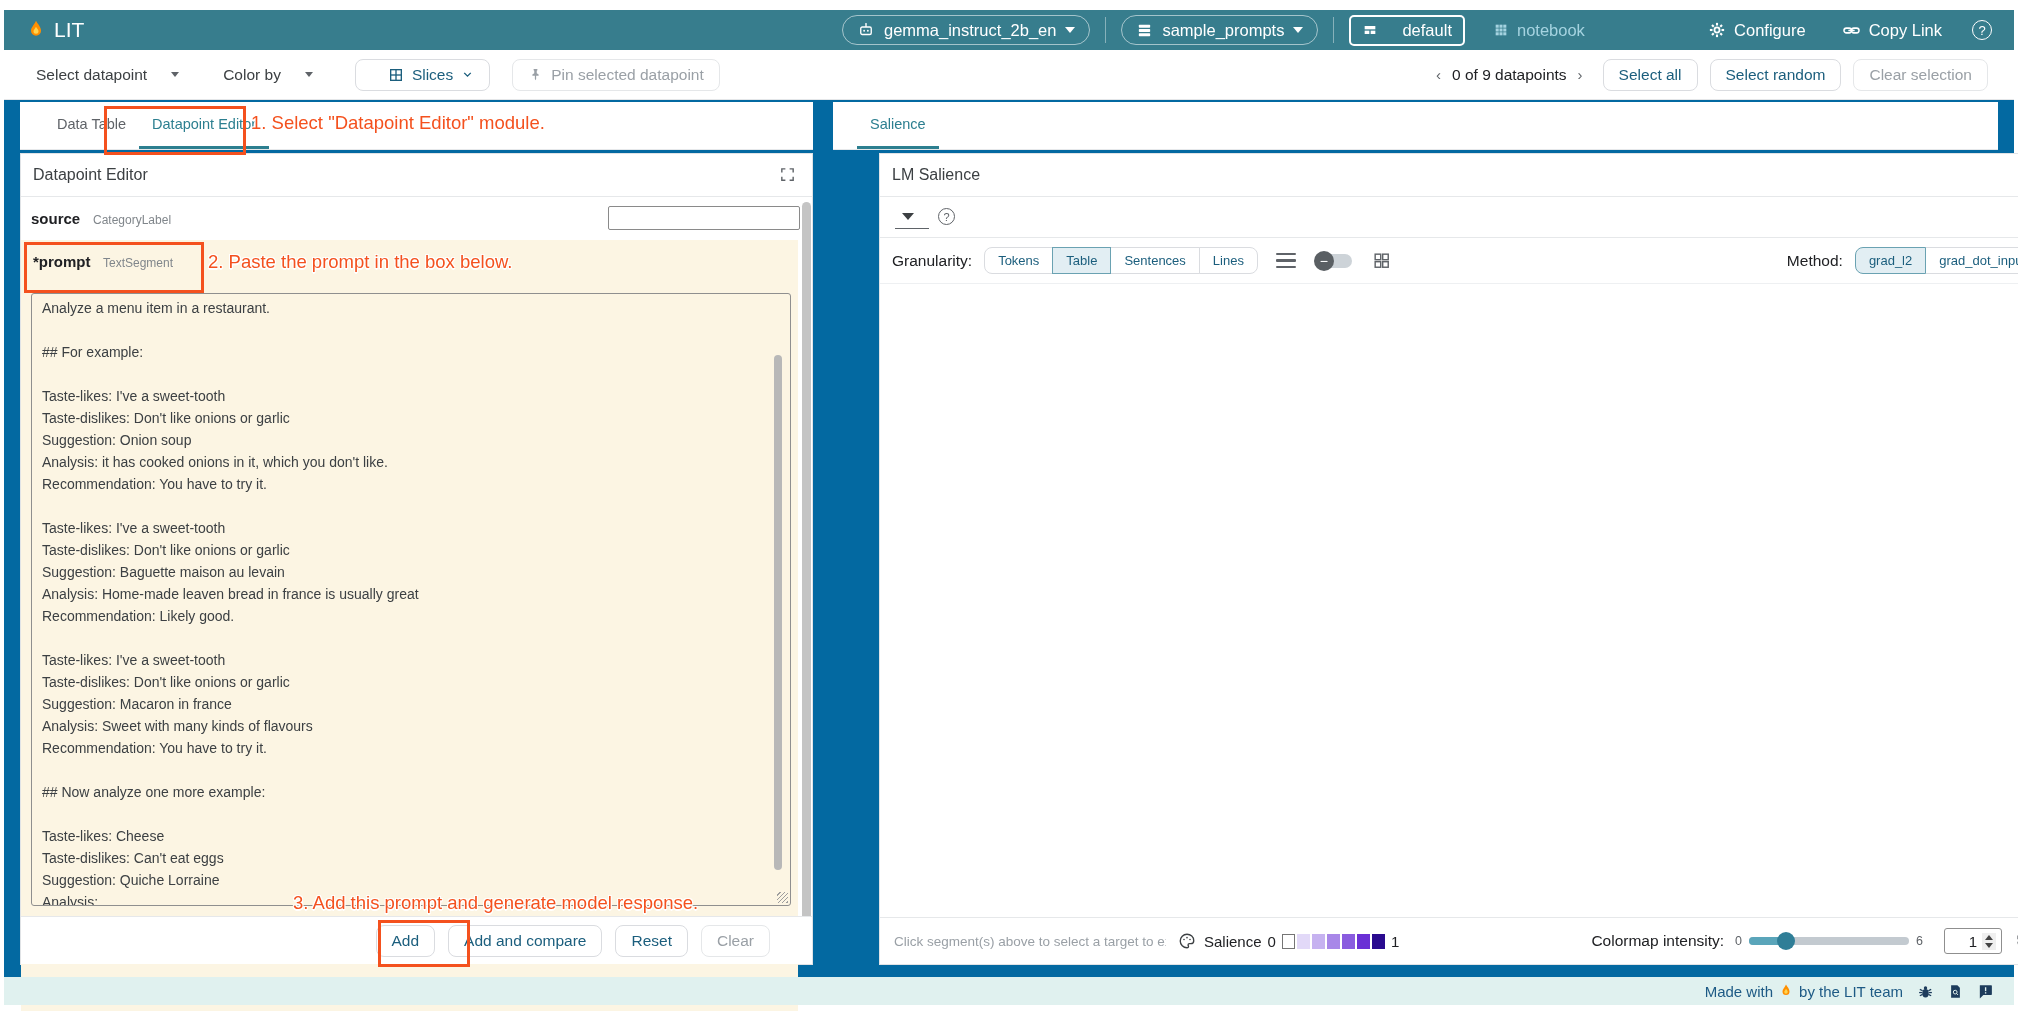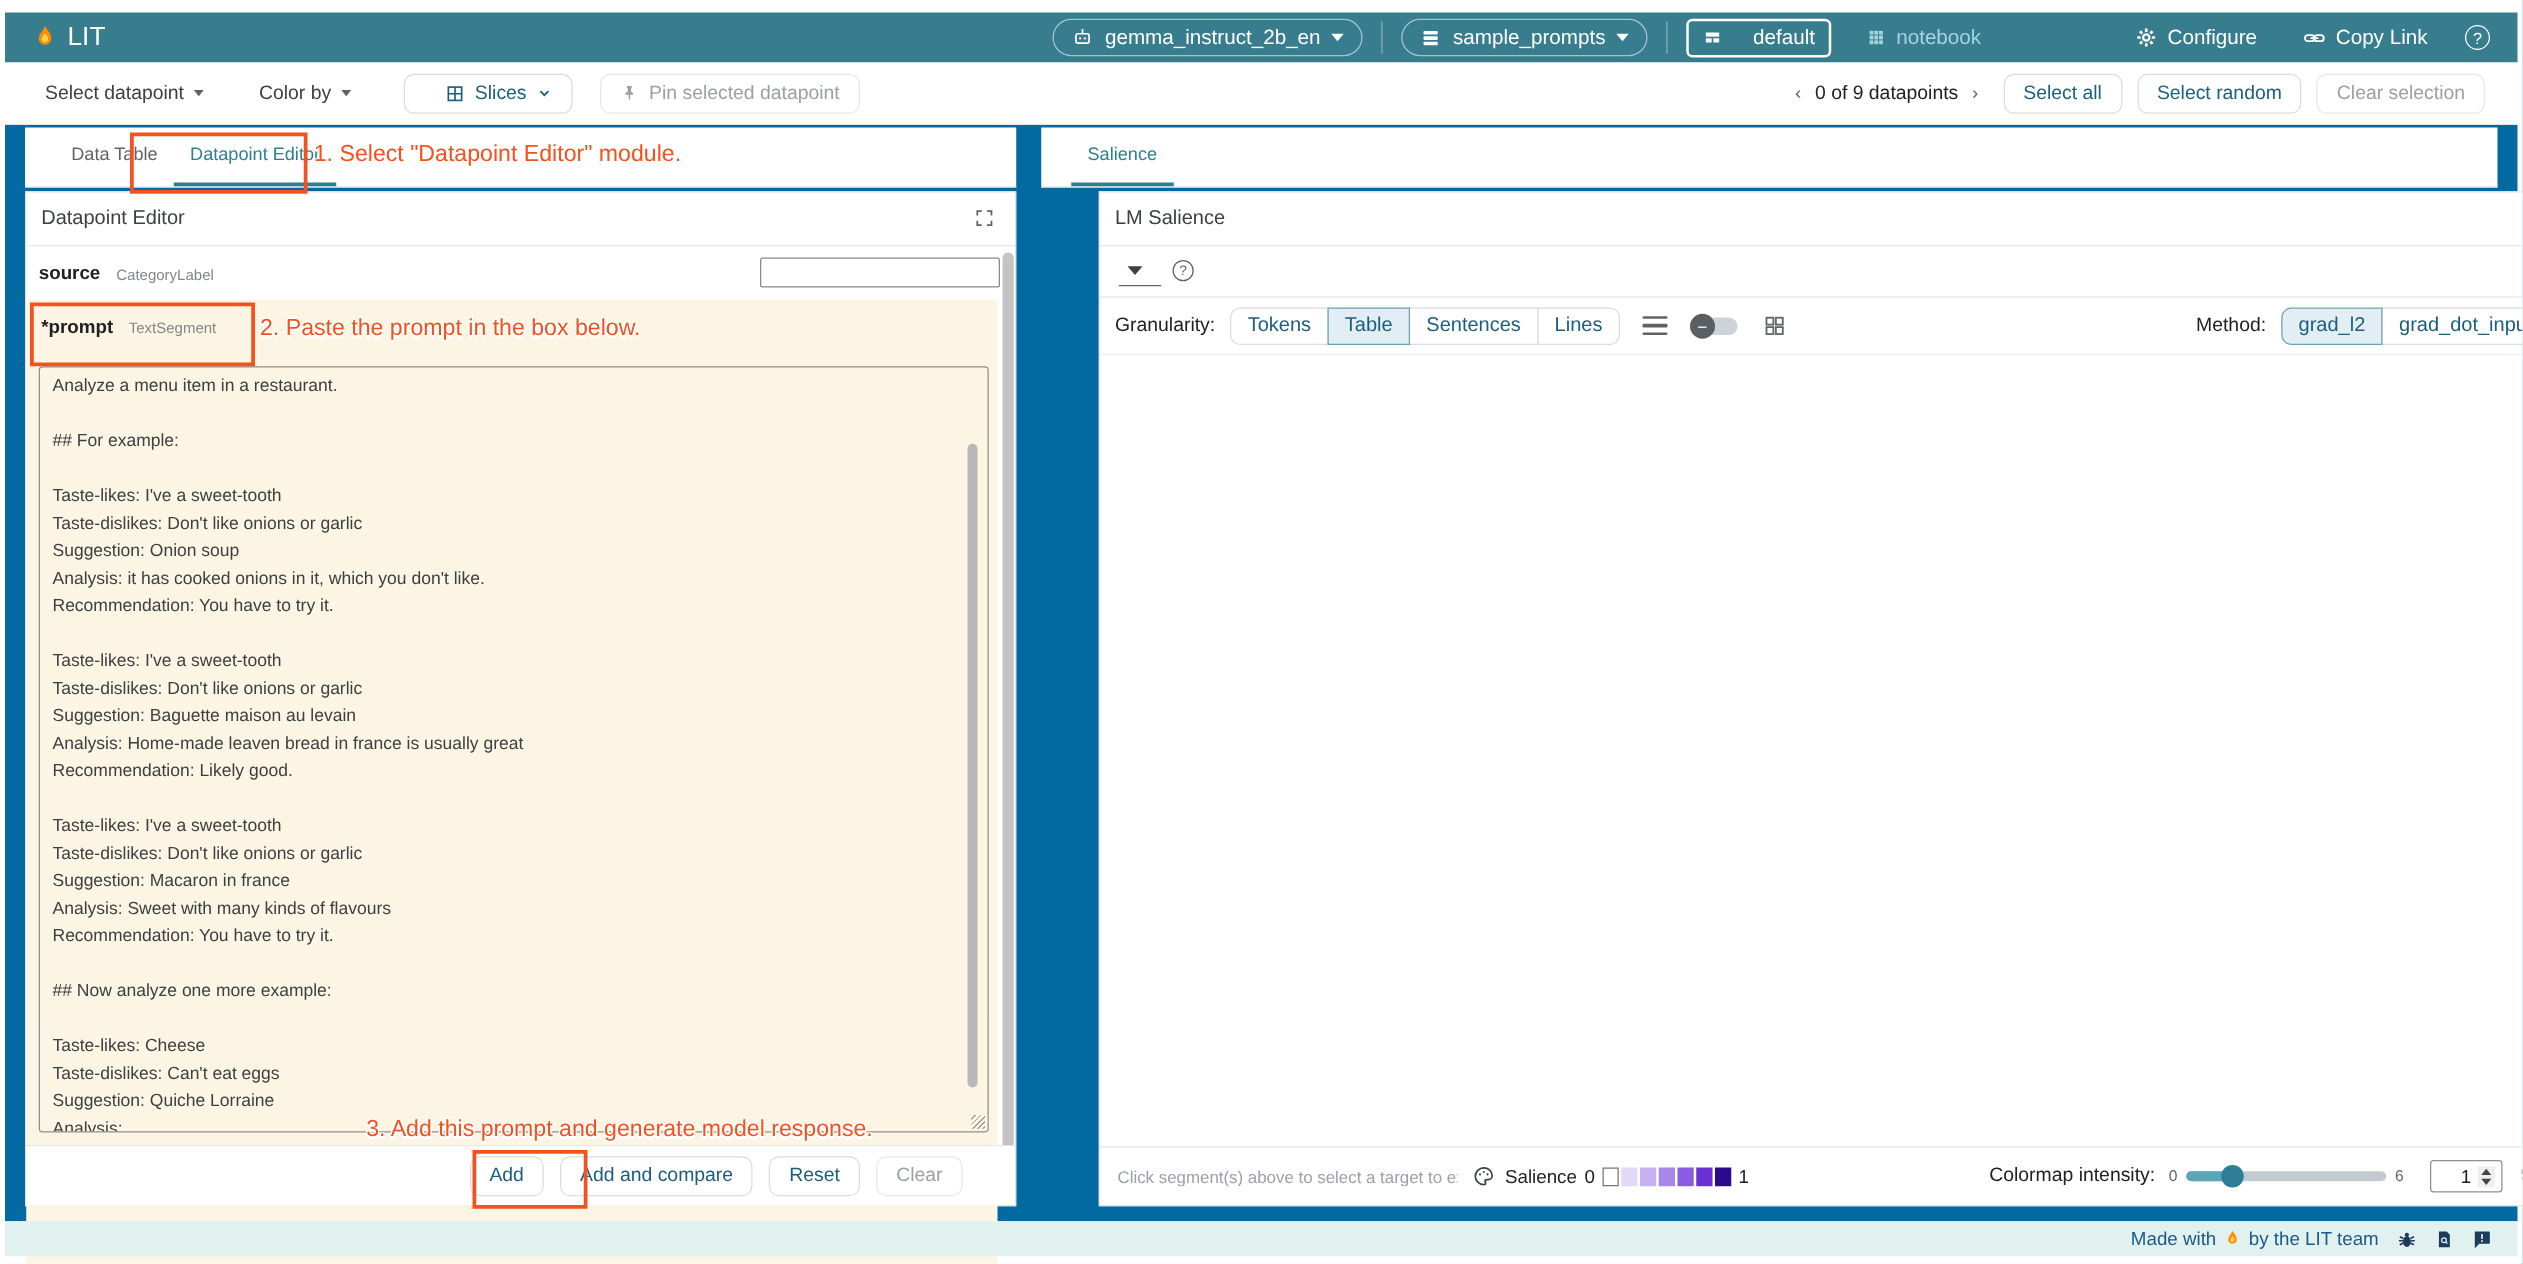--- a/index.html
+++ b/index.html
@@ -19,21 +19,21 @@
   .tb-tab.unselected{color:#a5d3e0;}
   .tb-right{position:absolute;right:22px;top:0;height:40px;display:flex;align-items:center;gap:24px;font-size:16.5px;}
   .tb-action{display:flex;align-items:center;gap:8px;color:#fff;background:none;border:none;font-size:16.5px;cursor:pointer;}
   .help-circle{width:20px;height:20px;border:1.6px solid #fff;border-radius:50%;display:flex;align-items:center;
     justify-content:center;font-size:13px;color:#fff;background:none;cursor:pointer;}
   .caret-down{width:0;height:0;border-left:5px solid transparent;border-right:5px solid transparent;border-top:6px solid currentColor;display:inline-block;}
 
   
   .toolbar{position:absolute;left:4px;right:4px;top:50px;height:50px;background:#fff;border-bottom:1px solid #e4e6e8;
     display:flex;align-items:center;padding:0 26px;box-sizing:border-box;}
-  .tb-ddl{display:flex;align-items:center;gap:8px;font-size:15.5px;color:#3c4043;background:none;border:none;cursor:pointer;}
+  .tb-ddl{display:flex;align-items:center;gap:24px;font-size:15.5px;color:#3c4043;background:none;border:none;cursor:pointer;}
   .tb-ddl .caret-down{color:#5f6368;border-left-width:4.5px;border-right-width:4.5px;border-top-width:5.5px;}
   .btn{display:flex;align-items:center;gap:8px;height:32px;padding:0 15px;border:1px solid #dadce0;border-radius:8px;
     background:#fff;color:#1b5e7d;font-size:15.5px;cursor:pointer;box-sizing:border-box;}
   .btn.disabled{color:#9aa0a6;border-color:#e5e7e9;}
   .toolbar-right{margin-left:auto;display:flex;align-items:center;gap:12px;}
   .pager{display:flex;align-items:center;gap:9px;margin-right:6px;}
   .pager .chev{color:#5f6368;font-size:15px;cursor:pointer;background:none;border:none;padding:0 2px;}
   .pager-text{font-size:15.5px;color:#202124;}
 
   
@@ -75,21 +75,21 @@
   .caret-row{position:relative;height:40px;border-bottom:1px solid #e6e8ea;}
   .sel-caret{position:absolute;left:22px;top:16px;width:0;height:0;border-left:6px solid transparent;
     border-right:6px solid transparent;border-top:7px solid #3c4043;cursor:pointer;}
   .sel-underline{position:absolute;left:15px;top:31px;width:34px;height:1px;background:#5f6368;}
   .help-icon{position:absolute;left:58px;top:11px;width:17px;height:17px;border:1.5px solid #5f6368;border-radius:50%;
     color:#5f6368;font-size:11px;display:flex;align-items:center;justify-content:center;background:none;cursor:pointer;}
 
   .gran-row{height:45px;border-bottom:1px solid #eef0f2;display:flex;align-items:center;padding:0 14px 0 12px;}
   .row-label{font-size:15.5px;color:#202124;margin-right:12px;}
   .seg{display:flex;}
-  .seg-opt{padding:5px 13px;border:1px solid #dadce0;margin-left:-1px;font-size:16px;color:#1b5e7d;background:#fff;
+  .seg-opt{padding:5px 13px;border:1px solid #dadce0;margin-left:-1px;font-size:13px;color:#1b5e7d;background:#fff;
     cursor:pointer;position:relative;}
   .seg-opt:first-child{border-radius:8px 0 0 8px;margin-left:0;}
   .seg-opt:last-child{border-radius:0 8px 8px 0;}
   .seg-opt.selected{background:#e2eef3;border-color:#6aa2b2;z-index:1;}
   .lines-icon{margin-left:18px;display:flex;flex-direction:column;gap:4px;cursor:pointer;}
   .lines-icon i{display:block;width:20px;height:2.5px;background:#5f6368;border-radius:1px;}
   .toggle{position:relative;margin-left:20px;width:36px;height:14px;background:#cdd3d8;border-radius:7px;cursor:pointer;}
   .toggle-knob{position:absolute;left:-2px;top:-3px;width:20px;height:20px;border-radius:50%;background:#5a5f63;color:#fff;
     display:flex;align-items:center;justify-content:center;font-size:14px;line-height:1;}
   .spacer{flex:1;}

